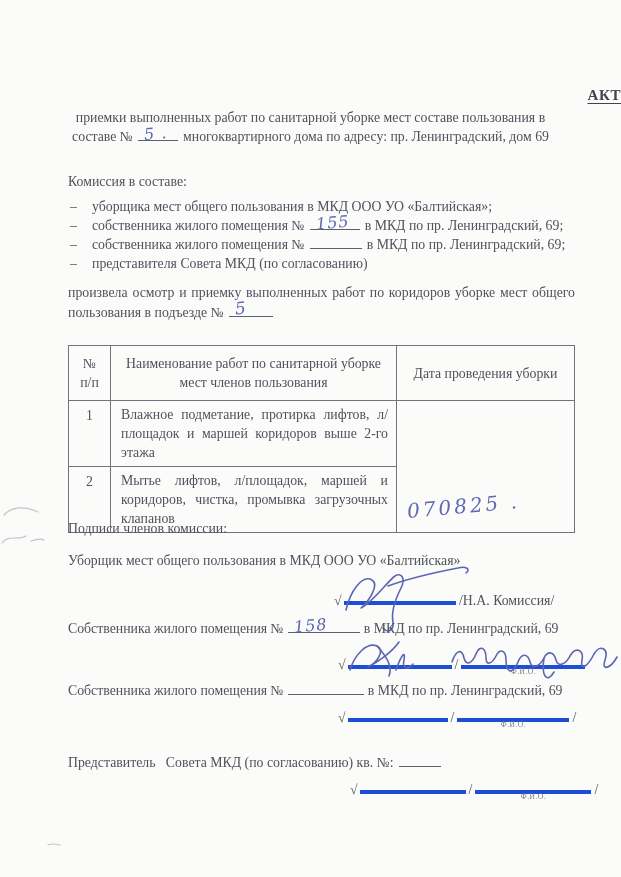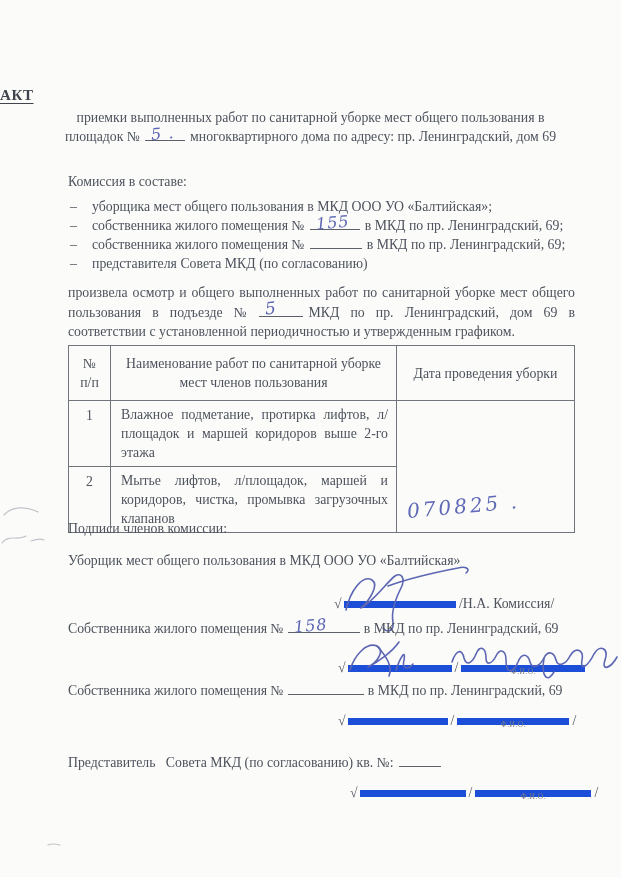--- a/index.html
+++ b/index.html
@@ -5,21 +5,21 @@
   html,body{margin:0;padding:0;background:#e8e8e8;}
   .page{
     position:relative;width:621px;height:877px;margin:0 auto;
     background:#fbfbfa;overflow:hidden;
     font-family:"Liberation Serif","DejaVu Serif",serif;
     color:#4d525c;font-size:13.8px;line-height:19px;
   }
   .abs{position:absolute;}
   .center{text-align:center;}
   .doc-title{
-    left:0;right:0;top:86px;text-align:left;font-weight:bold;
+    left:0;right:0;top:86px;text-align:right;font-weight:bold;
     font-size:15px;color:#3f444d;letter-spacing:0.6px;
   }
   .doc-title span{text-decoration:underline;text-underline-offset:3px;}
   .intro{left:57px;width:507px;top:108px;}
   .blank{
     display:inline-block;border-bottom:1px solid #5c6169;height:13px;
     vertical-align:baseline;position:relative;margin:0 5px;
   }
   .hw{
     font-family:"DejaVu Serif",serif;font-style:italic;color:#5c66b2;
@@ -43,21 +43,21 @@
   td.numcell{text-align:center;padding-top:5px;height:58px;}
   td.workcell{text-align:justify;padding:4px 8px 4px 10px;}
   td.datecell{position:relative;}
   .hw-date{
     position:absolute;left:10px;bottom:16px;color:#5f69b5;
     font-family:"DejaVu Serif",serif;font-style:italic;font-size:20px;
     letter-spacing:3px;transform:rotate(-5deg);white-space:nowrap;
   }
   .sigrow{position:absolute;white-space:nowrap;}
   .uline{
-    display:inline-block;border-bottom:7px solid #1d4ed8;height:13px;
+    display:inline-block;border-bottom:4px solid #1d4ed8;height:13px;
     position:relative;vertical-align:baseline;
   }
   .fio{
     position:absolute;left:0;right:0;top:15px;text-align:center;
     font-size:7.5px;color:#767b82;letter-spacing:0.5px;line-height:9px;
   }
   .check{margin-right:2px;color:#5c6169;}
   .slashsep{margin:0 3px;}
   .presp{white-space:pre-wrap;}
   svg.ink path{stroke:#5c66b2;fill:none;stroke-width:1.6;stroke-linecap:round;stroke-linejoin:round;}
@@ -66,23 +66,23 @@
 </head>
 <body>
 
 <div class="page">
 
   <div class="abs doc-title">
     <span>АКТ</span>
   </div>
 
   <div class="abs intro center">
-    <div>приемки выполненных работ по санитарной уборке мест общего пользования в</div>
+    <div>приемки выполненных работ по санитарной уборке мест составе пользования в</div>
     <div>
-      <span>площадок №</span><span class="blank" style="width:40px"><span class="hw">5 .</span></span><span>многоквартирного дома по адресу: пр. Ленинградский, дом 69</span>
+      <span>составе №</span><span class="blank" style="width:40px"><span class="hw">5 .</span></span><span>многоквартирного дома по адресу: пр. Ленинградский, дом 69</span>
     </div>
   </div>
 
   <div class="abs heading">Комиссия в составе:</div>
 
   <div class="abs member-list">
     <div class="li">
       <span class="dash">–</span>
       <span>уборщика мест общего пользования в МКД ООО УО «Балтийская»;</span>
     </div>
@@ -94,21 +94,21 @@
       <span class="dash">–</span>
       <span>собственника жилого помещения №</span><span class="blank" style="width:52px"></span><span>в МКД по пр. Ленинградский, 69;</span>
     </div>
     <div class="li">
       <span class="dash">–</span>
       <span>представителя Совета МКД (по согласованию)</span>
     </div>
   </div>
 
   <div class="abs body-par">
-    <span>произвела осмотр и общего выполненных работ по санитарной уборке мест общего пользования в подъезде №</span><span class="blank" style="width:44px"><span class="hw" style="font-size:17px">5</span></span><span>МКД по пр. Ленинградский, дом 69 в соответствии с установленной периодичностью и утвержденным графиком.</span>
+    <span>произвела осмотр и приемку выполненных работ по коридоров уборке мест общего пользования в подъезде №</span><span class="blank" style="width:44px"><span class="hw" style="font-size:17px">5</span></span>
   </div>
 
   <table class="acts">
     <colgroup>
         <col style="width:42px">
         <col style="width:286px">
         <col>
       </colgroup>
     <thead>
       <tr>

